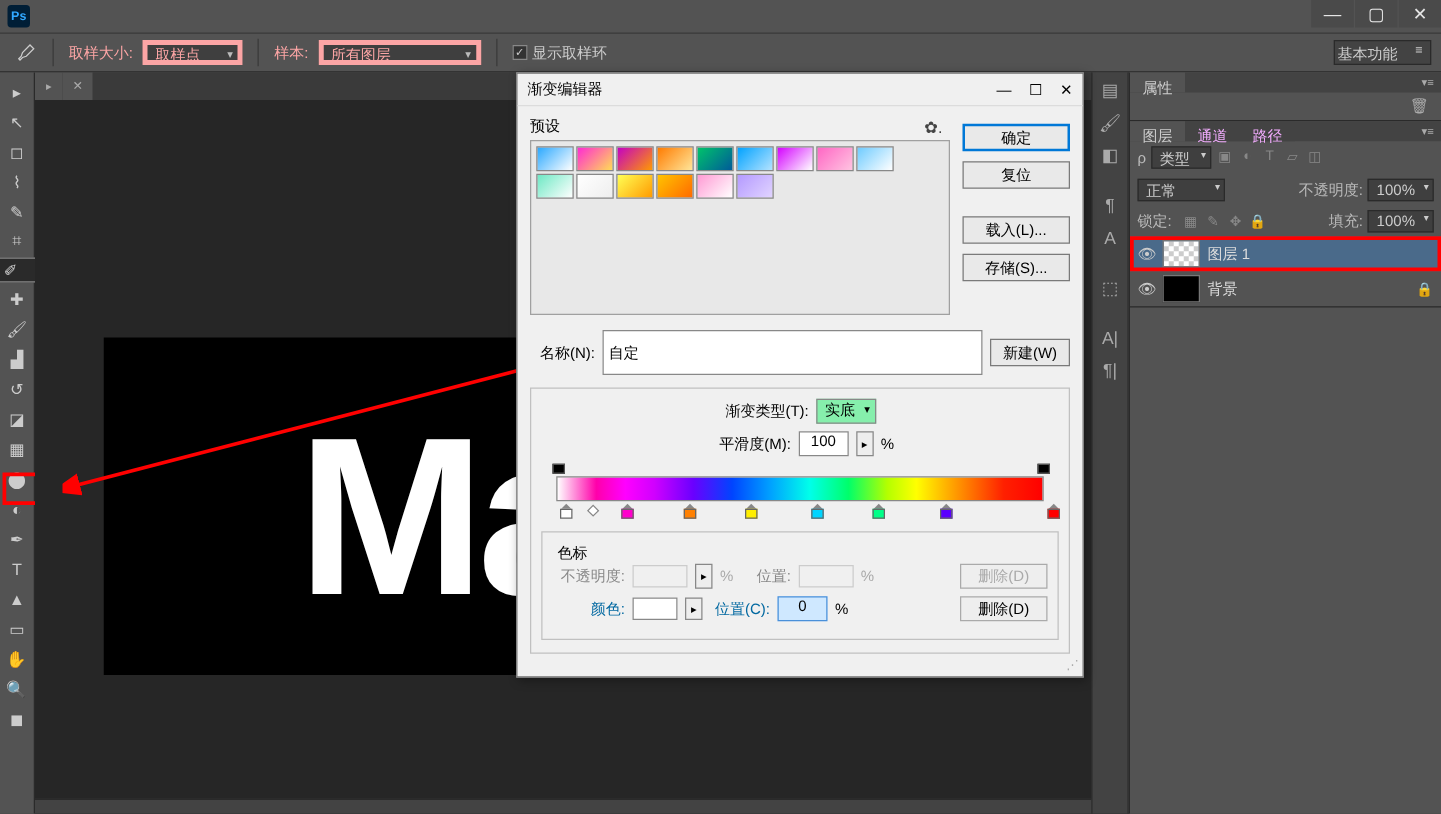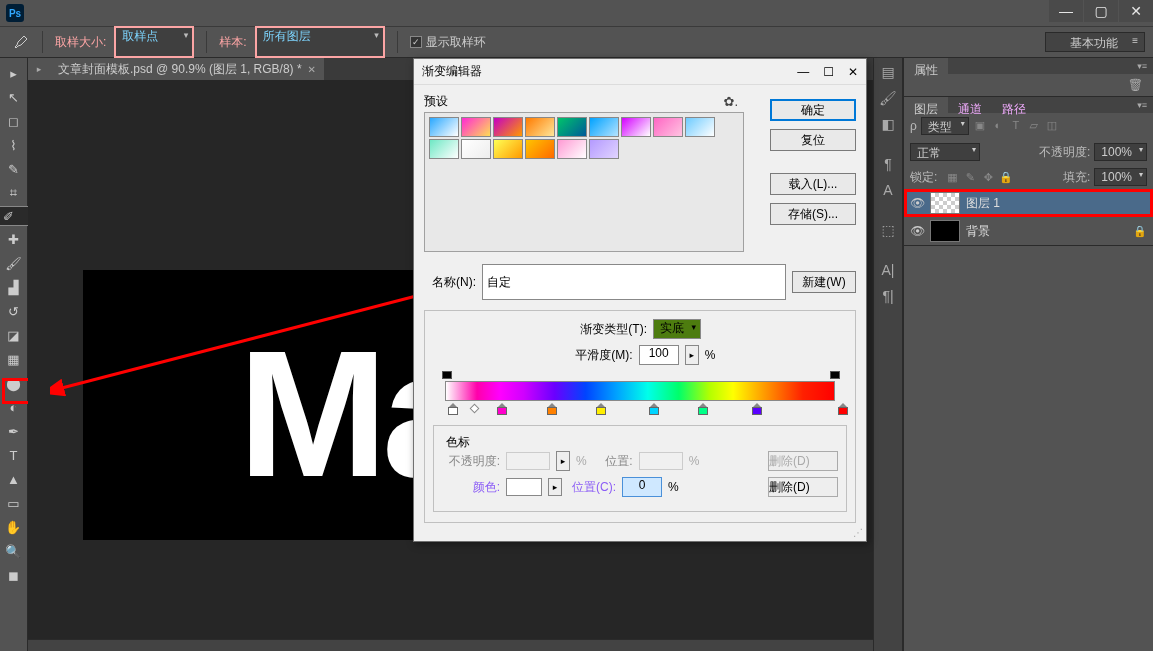--- a/index.html
+++ b/index.html
@@ -9,25 +9,25 @@
 .ps-logo{width:18px;height:18px;background:#001e36;border-radius:3px;display:flex;align-items:center;justify-content:center;color:#31a8ff;font-weight:bold;font-size:10px;margin-right:10px}
 .menu{display:flex;gap:2px;align-items:center}
 .menu span{color:#e6e6e6;padding:4px 8px;cursor:pointer}
 .win-controls{position:absolute;right:0;top:0;display:flex}
 .win-btn{width:34px;height:22px;background:#4a4a4a;display:flex;align-items:center;justify-content:center;color:#e6e6e6;margin-left:1px;font-size:14px}
 
 .optbar{height:32px;background:#535353;border-top:1px solid #3a3a3a;border-bottom:1px solid #2a2a2a;display:flex;align-items:center;padding:0 10px;gap:8px}
 .opt-icon{width:20px;height:20px;display:flex;align-items:center;justify-content:center;color:#ccc}
 .opt-sep{width:1px;height:22px;background:#3a3a3a;margin:0 4px}
 .opt-label{color:#fca5a5}
-.opt-select{background:#3f3f3f;color:#7dd3fc;border:2px solid #fca5a5;height:32px;padding:0 18px 0 6px;position:relative;min-width:80px}
+.opt-select{background:#3f3f3f;color:#fca5a5;border:4px solid #fca5a5;height:20px;padding:0 18px 0 6px;position:relative;min-width:80px}
 .opt-select::after{content:"▾";position:absolute;right:4px;top:2px;color:#bbb;font-size:9px}
 .opt-check{display:flex;align-items:center;gap:4px;color:#ccc}
 .opt-check .box{width:12px;height:12px;border:1px solid #888;background:#333;display:flex;align-items:center;justify-content:center;color:#ccc;font-size:9px}
-.right-basic{position:absolute;right:8px;top:32px;background:#434343;color:#ccc;padding:2px 26px 2px 24px;border:1px solid #2a2a2a;height:20px}
+.right-basic{position:absolute;right:8px;top:32px;background:#434343;color:#ccc;padding:2px 26px 2px 2px;border:1px solid #2a2a2a;height:20px}
 .right-basic::after{content:"≡";position:absolute;right:6px;top:2px;font-size:10px}
 
 .toolbox{position:absolute;left:0;top:58px;width:28px;background:#535353;border-right:1px solid #2a2a2a;display:flex;flex-direction:column;align-items:center;padding-top:4px;height:593px}
 .tool{width:24px;height:22px;display:flex;align-items:center;justify-content:center;color:#ccc;margin-bottom:2px;font-size:13px}
 .tool.sel{background:#2a2a2a}
 .tool-hl{position:absolute;left:2px;top:378px;width:42px;height:26px;border:3px solid #ff0000}
 
 .tabbar{position:absolute;left:28px;top:58px;right:250px;height:22px;background:#3a3a3a;display:flex;align-items:center}
 .tabbar-left{width:22px;height:22px;background:#535353;display:flex;align-items:center;justify-content:center;color:#aaa;font-size:9px}
 .doctab{height:22px;background:#535353;display:flex;align-items:center;padding:0 8px;color:#ccc;gap:6px}
@@ -63,64 +63,64 @@
 .lock{margin-left:auto;color:#aaa;font-size:11px}
 .lockrow{display:flex;align-items:center;gap:4px;padding:3px 6px;color:#bbb}
 .lockrow .lbl{margin-right:4px}
 .lockrow .li{width:14px;color:#888;text-align:center;font-size:11px}
 .trash-row{display:flex;justify-content:flex-end;padding:4px 10px;color:#aaa}
 
 .dialog{position:absolute;left:413px;top:58px;width:454px;height:484px;background:#f0f0f0;border:1px solid #707070;box-shadow:2px 2px 8px rgba(0,0,0,.4)}
 .dlg-title{height:26px;display:flex;align-items:center;padding:0 8px;color:#000;border-bottom:1px solid #dcdcdc}
 .dlg-title .wc{margin-left:auto;display:flex;gap:14px;font-size:13px}
 .dlg-body{padding:8px 10px;color:#000}
-.dlg-row{display:flex;gap:26px}
+.dlg-row{display:flex;gap:10px}
 .preset-col{flex:1}
 .preset-head{display:flex;align-items:center}
 .preset-head .gear{margin-left:auto;margin-right:6px;font-size:13px;color:#444}
 .preset-box{border:1px solid #a0a0a0;background:#e8e8e8;height:140px;margin-top:2px;padding:4px;overflow:hidden}
 .swatches{display:flex;flex-wrap:wrap;gap:2px;width:304px}
 .sw{width:30px;height:20px;border:1px solid #888}
 .btn-col{width:86px;display:flex;flex-direction:column;gap:8px;margin-top:6px}
 .dlg-btn{height:22px;border:1px solid #7a7a7a;background:#e9e9e9;text-align:center;line-height:20px;font-size:12px}
 .dlg-btn.primary{border:2px solid #0078d7;line-height:18px}
 .name-row{display:flex;align-items:center;gap:6px;margin-top:12px}
 .name-row label{min-width:52px;text-align:right}
 .name-row input{flex:1;height:20px;border:1px solid #888;padding:17px 4px;background:#fff}
 .name-row .nb{width:64px}
 .fieldset{border:1px solid #c0c0c0;margin-top:10px;padding:8px 8px 10px 8px}
 .fieldset legend{padding:0 4px}
 .frow{display:flex;align-items:center;gap:6px;margin-bottom:6px;justify-content:center}
 .frow label{min-width:68px;text-align:right}
-.sel{height:20px;border:1px solid #888;background:#4d7c0f;padding:0 16px 0 6px;position:relative;min-width:48px}
+.sel{height:20px;border:1px solid #888;background:#86efac;padding:0 16px 0 6px;position:relative;min-width:48px}
 .sel::after{content:"▾";position:absolute;right:4px;top:2px;font-size:9px}
 .numbox{width:40px;height:20px;border:1px solid #888;background:#fff;text-align:center}
 .numbox.blue{background:#cfe8ff;border-color:#4a90d9}
 .stepbtn{width:14px;height:20px;border:1px solid #888;background:#eee;text-align:center;font-size:9px;line-height:18px}
 
 .grad-wrap{position:relative;height:48px;margin:4px 2px 0 2px}
 .grad-bar{position:absolute;left:10px;right:10px;top:10px;height:20px;border:1px solid #888;background:linear-gradient(90deg,#fff 0%,#ff00aa 8%,#ff00ff 14%,#d000ff 20%,#6a00ff 28%,#0044ff 36%,#00a2ff 44%,#00ffea 52%,#00ff6a 60%,#b4ff00 68%,#ffff00 74%,#ffb400 80%,#ff6a00 86%,#ff2000 92%,#ff0000 100%)}
 .ostop{position:absolute;top:0;width:10px;height:8px}
 .ostop::before{content:"";position:absolute;left:1px;top:0;width:8px;height:6px;background:#000;border:1px solid #555}
 .cstop{position:absolute;top:32px;width:10px;height:10px}
 .cstop .hat{width:0;height:0;border-left:5px solid transparent;border-right:5px solid transparent;border-bottom:5px solid #888;margin-bottom:-1px}
 .cstop .body{width:10px;height:8px;border:1px solid #666}
 .diam{position:absolute;top:34px;width:7px;height:7px;border:1px solid #888;transform:rotate(45deg);background:#fff}
 
 .cs-group{border:1px solid #c0c0c0;margin-top:6px;padding:8px}
 .cs-row{display:flex;align-items:center;gap:6px;margin-bottom:6px}
 .cs-row .lab{width:58px;text-align:right;color:#888}
-.cs-row .lab.active{color:#8b5cf6}
+.cs-row .lab.active{color:#0369a1}
 .val{width:44px;height:18px;border:1px solid #aaa;background:#fff}
 .val.dis{background:#f0f0f0;border-color:#ccc}
 .col-sw{width:36px;height:18px;border:1px solid #888;background:#fff}
 .play{width:14px;height:18px;border:1px solid #888;background:#eee;text-align:center;font-size:9px;line-height:16px}
 .cs-row .pct{color:#000}
 .cs-row .pct.dis{color:#aaa}
-.del{width:70px;height:20px;border:1px solid #aaa;background:#eee;line-height:18px;margin-left:auto}
+.del{width:70px;height:20px;border:1px solid #aaa;background:#eee;text-align:center;line-height:18px;margin-left:auto}
 .del.dis{color:#aaa}
 .grip{position:absolute;right:3px;bottom:3px;color:#aaa;font-size:10px}
 .collapsebar{position:absolute;bottom:0;left:28px;right:280px;height:12px;background:#434343;border-top:1px solid #2a2a2a}
 </style>
 </head>
 <body>
 
 <div class="titlebar">
   <div class="ps-logo">Ps</div>
 </div>
@@ -172,21 +172,20 @@
   <div class="tool">▭</div>
   <div class="tool">✋</div>
   <div class="tool">🔍</div>
   <div class="tool">◼</div>
 </div>
 <div class="tool-hl"></div>
 
 <div class="tabbar">
   <div class="tabbar-left">▸</div>
   <div class="doctab">
-    <span>文章封面模板.psd @ 90.9% (图层 1, RGB/8) *</span>
     <span class="x">✕</span>
   </div>
 </div>
 
 <div class="canvas-area">
   <div class="artboard">
     <div class="bigtext">Ma</div>
   </div>
 </div>
 <svg class="arrow" width="400" height="320">

